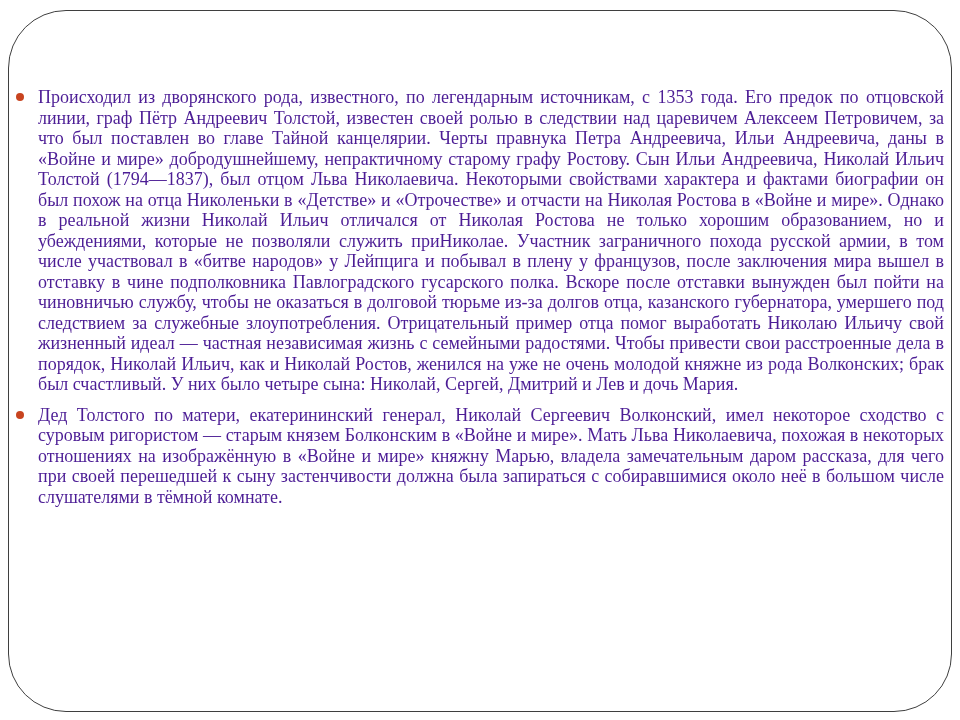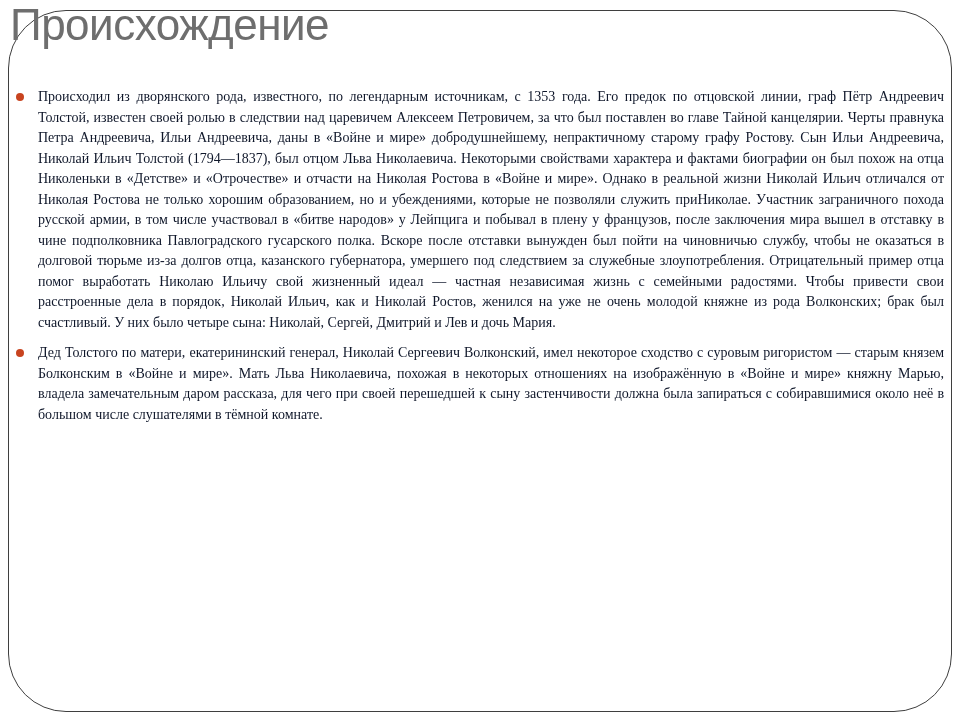--- a/index.html
+++ b/index.html
@@ -38,41 +38,40 @@
     width: 930px;
     margin: 0;
     padding: 0;
     list-style: none;
   }
   .bullets li {
     position: relative;
     padding-left: 24px;
     margin: 0 0 10px 0;
     font-family: "Liberation Serif", "DejaVu Serif", serif;
-    font-size: 14px;
+    font-size: 18px;
     line-height: 20.5px;
-    color: #0f172a;
+    color: #4c1d95;
     text-align: justify;
   }
   .dot {
     position: absolute;
     left: 2px;
     top: 6px;
     width: 8px;
     height: 8px;
     border-radius: 50%;
     background: #c8441f;
   }
 </style>
 </head>
 <body>
 
 <div class="slide">
   <div class="frame"></div>
-  <h1 class="title">Происхождение</h1>
   <ul class="bullets">
     <li>
       <span class="dot"></span>
       <span>Происходил из дворянского рода, известного, по легендарным источникам, с 1353 года. Его предок по отцовской линии, граф Пётр Андреевич Толстой, известен своей ролью в следствии над царевичем Алексеем Петровичем, за что был поставлен во главе Тайной канцелярии. Черты правнука Петра Андреевича, Ильи Андреевича, даны в «Войне и мире» добродушнейшему, непрактичному старому графу Ростову. Сын Ильи Андреевича, Николай Ильич Толстой (1794—1837), был отцом Льва Николаевича. Некоторыми свойствами характера и фактами биографии он был похож на отца Николеньки в «Детстве» и «Отрочестве» и отчасти на Николая Ростова в «Войне и мире». Однако в реальной жизни Николай Ильич отличался от Николая Ростова не только хорошим образованием, но и убеждениями, которые не позволяли служить приНиколае. Участник заграничного похода русской армии, в том числе участвовал в «битве народов» у Лейпцига и побывал в плену у французов, после заключения мира вышел в отставку в чине подполковника Павлоградского гусарского полка. Вскоре после отставки вынужден был пойти на чиновничью службу, чтобы не оказаться в долговой тюрьме из-за долгов отца, казанского губернатора, умершего под следствием за служебные злоупотребления. Отрицательный пример отца помог выработать Николаю Ильичу свой жизненный идеал — частная независимая жизнь с семейными радостями. Чтобы привести свои расстроенные дела в порядок, Николай Ильич, как и Николай Ростов, женился на уже не очень молодой княжне из рода Волконских; брак был счастливый. У них было четыре сына: Николай, Сергей, Дмитрий и Лев и дочь Мария.</span>
     </li>
     <li>
       <span class="dot"></span>
       <span>Дед Толстого по матери, екатерининский генерал, Николай Сергеевич Волконский, имел некоторое сходство с суровым ригористом — старым князем Болконским в «Войне и мире». Мать Льва Николаевича, похожая в некоторых отношениях на изображённую в «Войне и мире» княжну Марью, владела замечательным даром рассказа, для чего при своей перешедшей к сыну застенчивости должна была запираться с собиравшимися около неё в большом числе слушателями в тёмной комнате.</span>
     </li>
   </ul>

